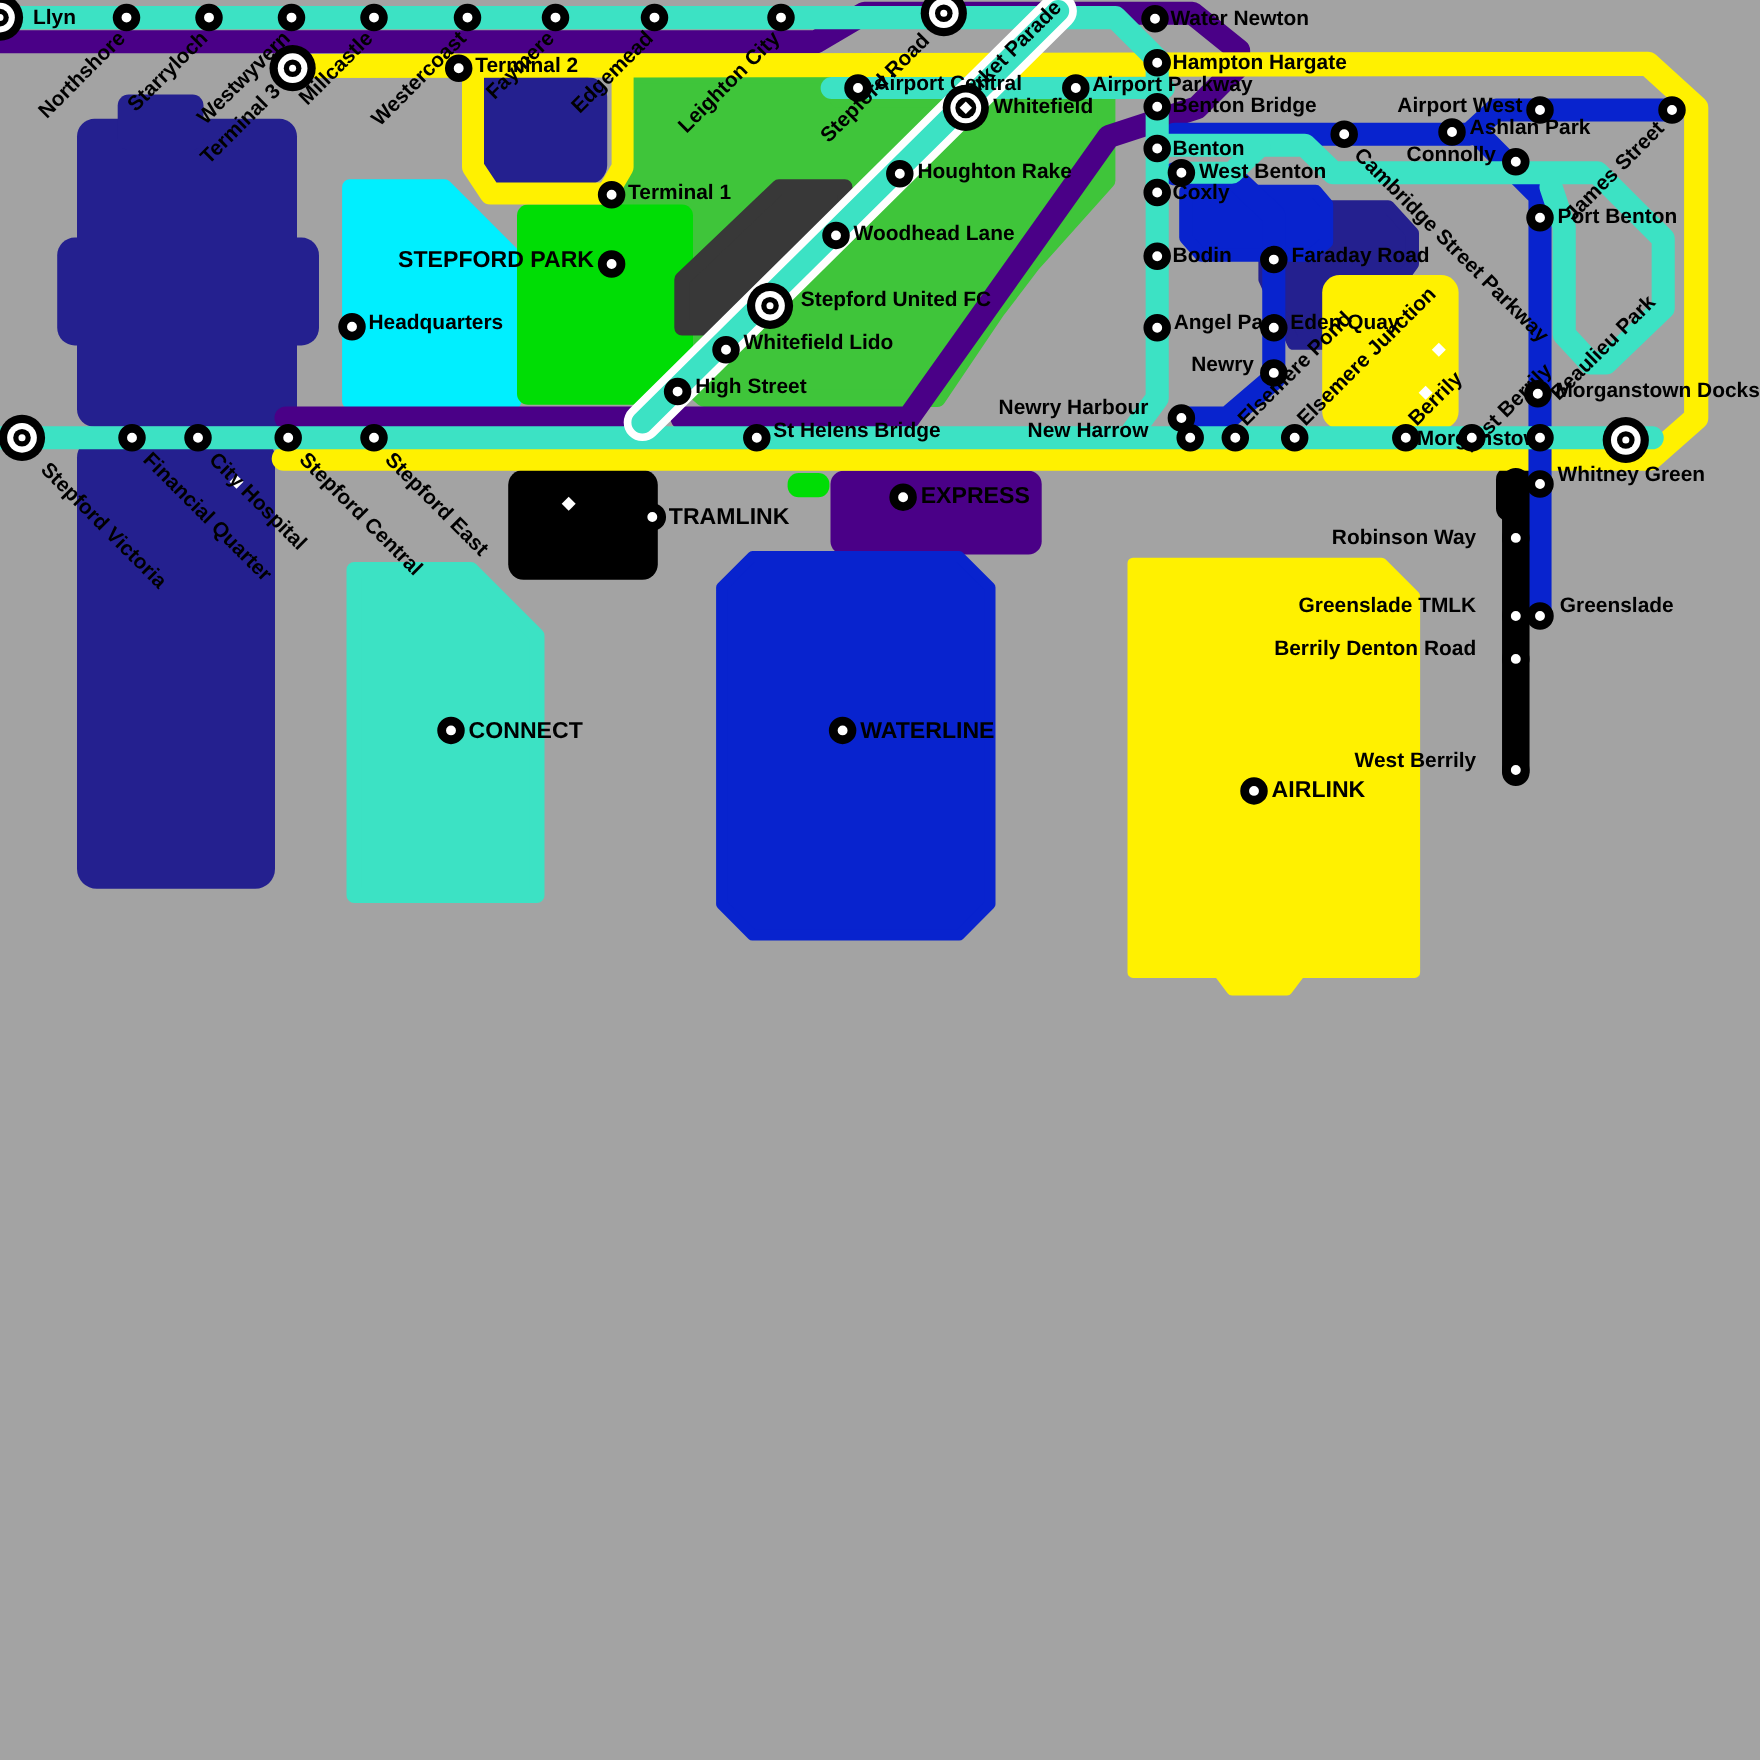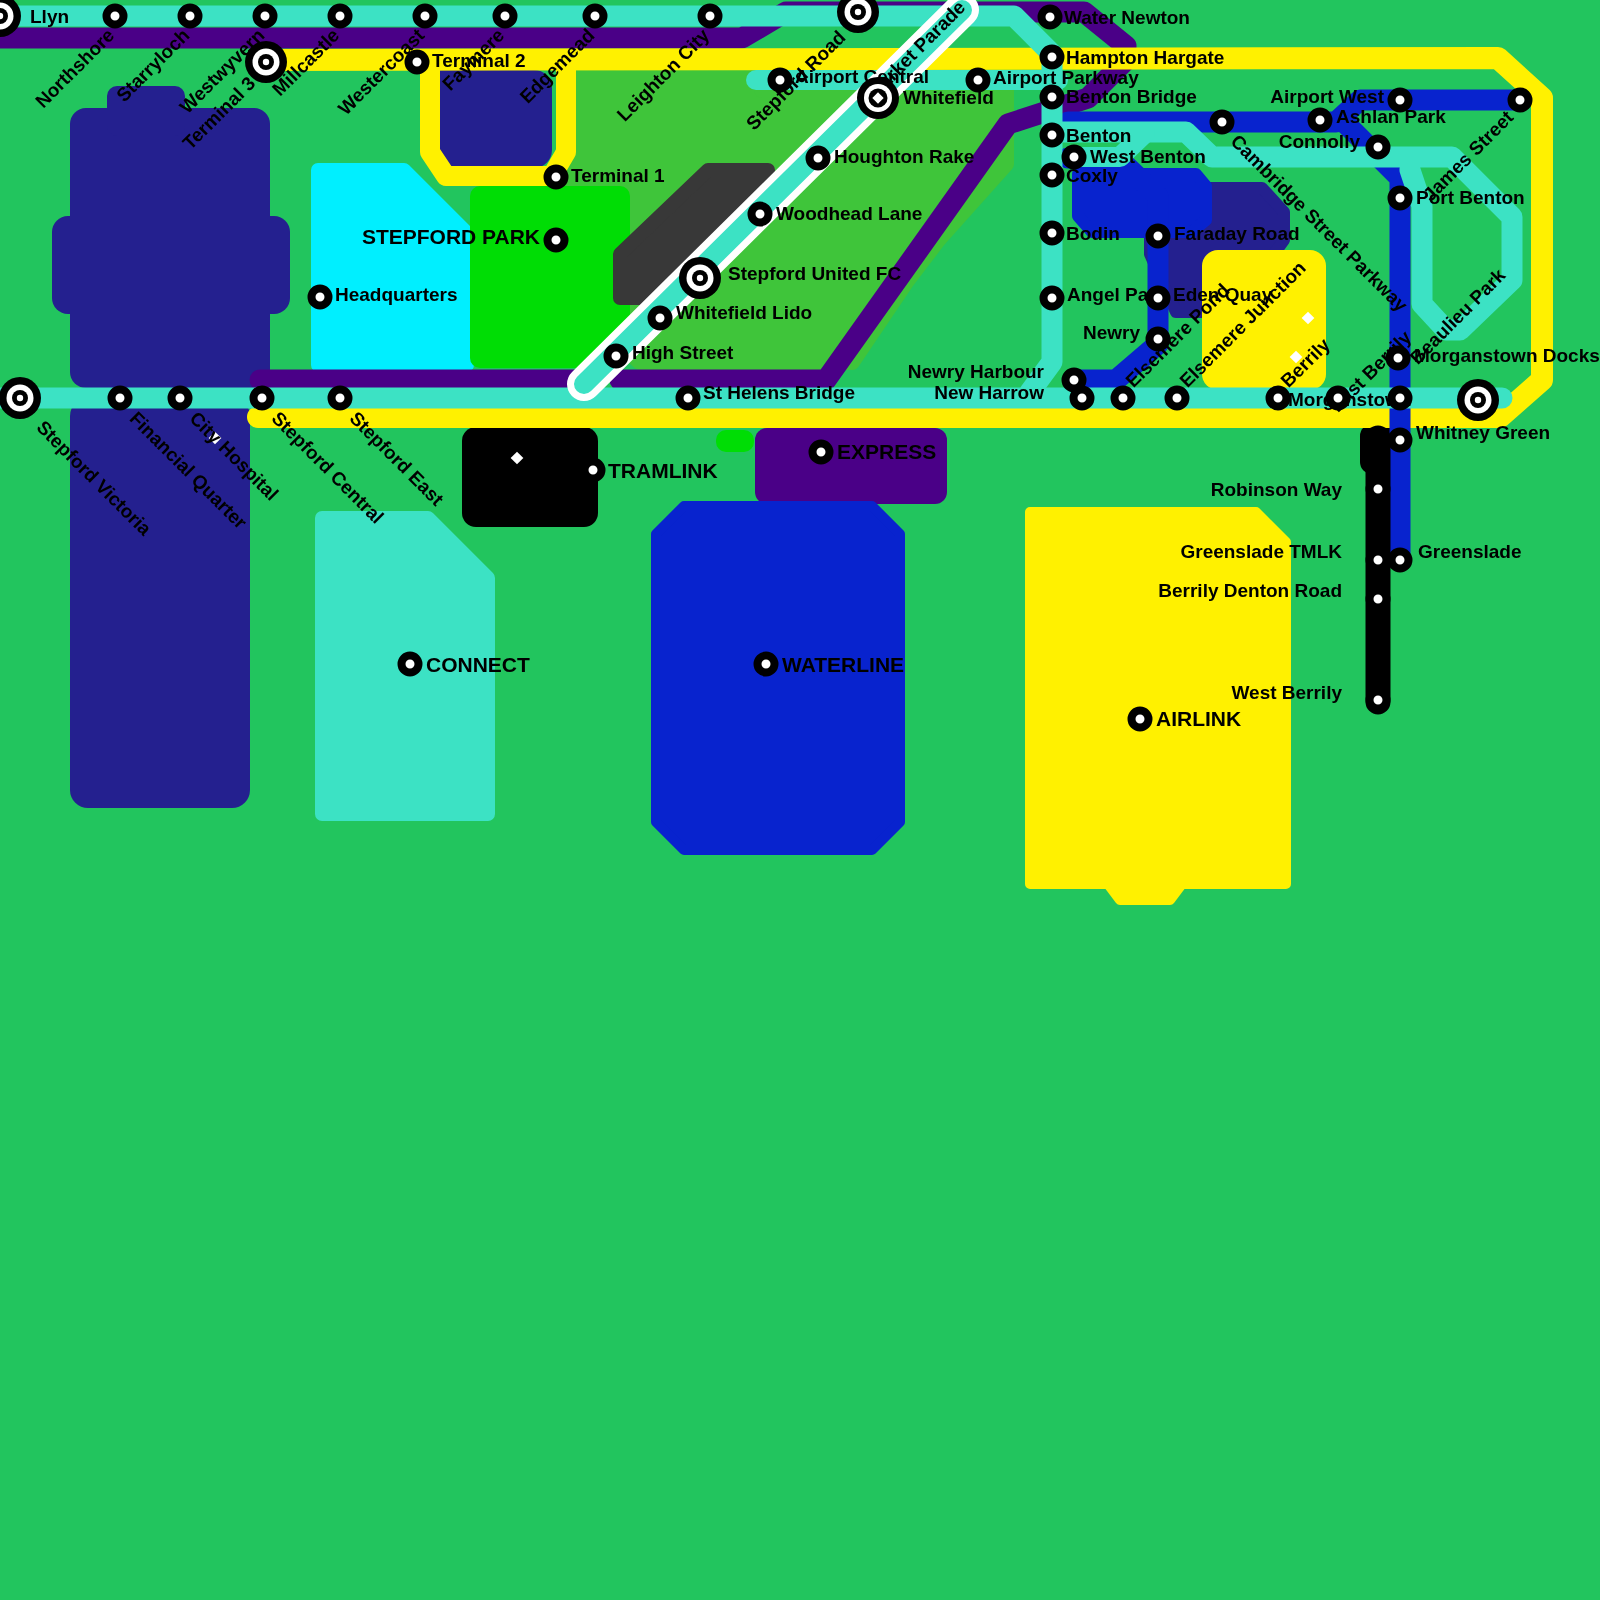--- a/index.html
+++ b/index.html
@@ -1,17 +1,17 @@
 <!DOCTYPE html>
 <html><head>
 <meta charset="utf-8">
 <style>
   html,body{margin:0;padding:0;background:#ffffff;}
   body{font-family:"Liberation Sans", sans-serif;}
-  #stage{position:relative;width:1600px;height:1600px;background:#22c55e;overflow:hidden;}
+  #stage{position:relative;width:1600px;height:1600px;background:#a3a3a3;overflow:hidden;}
   svg text{font-family:"Liberation Sans", sans-serif;font-weight:bold;fill:#000;}
 </style>
 </head>
 <body>
 
 <div id="stage">
   <svg id="map-svg" width="1600" height="1600" viewBox="0 0 1600 1600" xmlns="http://www.w3.org/2000/svg">
       <rect x="70" y="108" width="200" height="280" rx="16" fill="#24208F"></rect>
       <rect x="107" y="86" width="78" height="50" rx="10" fill="#24208F"></rect>
       <rect x="52" y="216" width="238" height="98" rx="16" fill="#24208F"></rect>

